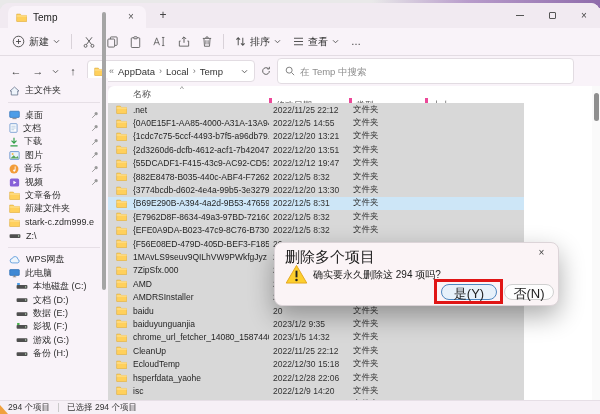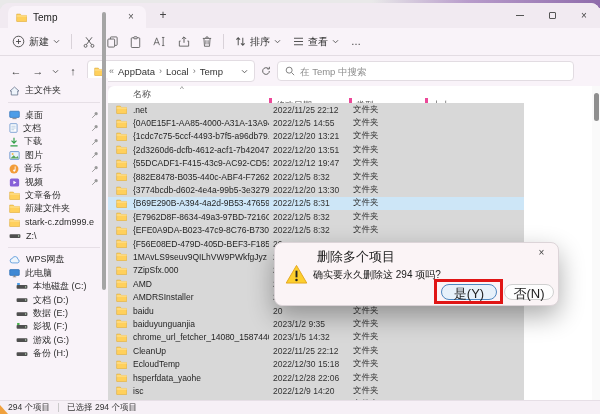--- a/index.html
+++ b/index.html
@@ -36,21 +36,21 @@
   
   .navbar { position:absolute; left:0; top:53px; width:100%; height:30px; background:#f9f3f9;
     display:flex; align-items:center; padding:0 8px; gap:6px; }
   .nav-arrow { font-size:11px; color:#3a3a3a; width:16px; text-align:center; }
   .nav-dim { color:#8a8a8a; }
   .crumbbox { display:flex; align-items:center; gap:4px; width:168px; height:22px; background:#fff;
     border:1px solid #e2dce2; border-radius:4px; padding:0 6px; font-size:9.5px; color:#333; overflow:hidden; }
   .crumb-sep { color:#777; font-size:9px; }
   .crumb-seg { white-space:nowrap; }
   .crumb-chevron { margin-left:auto; }
-  .searchbox { display:flex; align-items:center; gap:5px; flex:1; height:20px; background:#fff;
+  .searchbox { display:flex; align-items:center; gap:5px; flex:1; height:26px; background:#fff;
     border:1px solid #e2dce2; border-radius:4px; padding:0 7px; margin-right:18px; }
   .searchbox input { border:none; outline:none; background:transparent; font-size:9.5px; width:100%;
     color:#333; font-family:"Liberation Sans", sans-serif; }
   .searchbox input::placeholder { color:#8d8d8d; }
 
   
   .sidebar { position:absolute; left:0; top:75px; width:108px; bottom:14px; background:#f9f3f9;
     padding-top:6px; overflow:hidden; }
   .sb-item { display:flex; align-items:center; gap:5px; height:13.4px; padding-left:9px;
     font-size:9px; color:#2c2c2c; white-space:nowrap; }
@@ -85,21 +85,21 @@
   
   .statusbar { position:absolute; left:0; bottom:0; width:100%; height:14px; background:#f6f0f6;
     border-top:1px solid #e6dfe6; display:flex; align-items:center; padding-left:8px; font-size:8.5px; color:#333; }
   .st-sep { width:1px; height:9px; background:#c9c9c9; margin:0 8px; }
   .corner-wedge { position:absolute; left:0; bottom:0; width:0; height:0;
     border-bottom:9px solid #f0a13e; border-right:8px solid transparent; }
 
   
   .dialog { position:absolute; left:274px; top:239px; width:285px; height:64px; background:#fbf4f6;
     border:1px solid #dcd4d8; border-radius:8px; box-shadow:0 10px 26px rgba(0,0,0,.33); z-index:10; }
-  .dlg-title { position:absolute; left:10px; top:5px; font-size:13px; color:#222;margin-left:32px; }
+  .dlg-title { position:absolute; left:10px; top:5px; font-size:15px; color:#222; }
   .dlg-close { position:absolute; right:9px; top:3px; font-size:10px; color:#444; width:15px; height:15px;
     text-align:center; line-height:14px; }
   .dlg-warn { position:absolute; left:10px; top:21px; }
   .dlg-msg { position:absolute; left:38px; top:25px; font-size:10px; color:#1a1a1a; }
   .dlg-btn { position:absolute; height:16px; font-size:13px; font-family:"Liberation Sans", sans-serif;
     background:#fdfdfd; border:1px solid #d0d0d0; border-radius:8px; color:#222; }
   .dlg-yes { left:166px; top:41px; width:56px; background:#e7f1fa; border:1px solid #4f87c0; }
   .dlg-no { left:229px; top:41px; width:50px; }
   .red-box { position:absolute; left:159px; top:36px; width:69px; height:25px; border:3px solid #e01515;
     pointer-events:none; z-index:12; }

